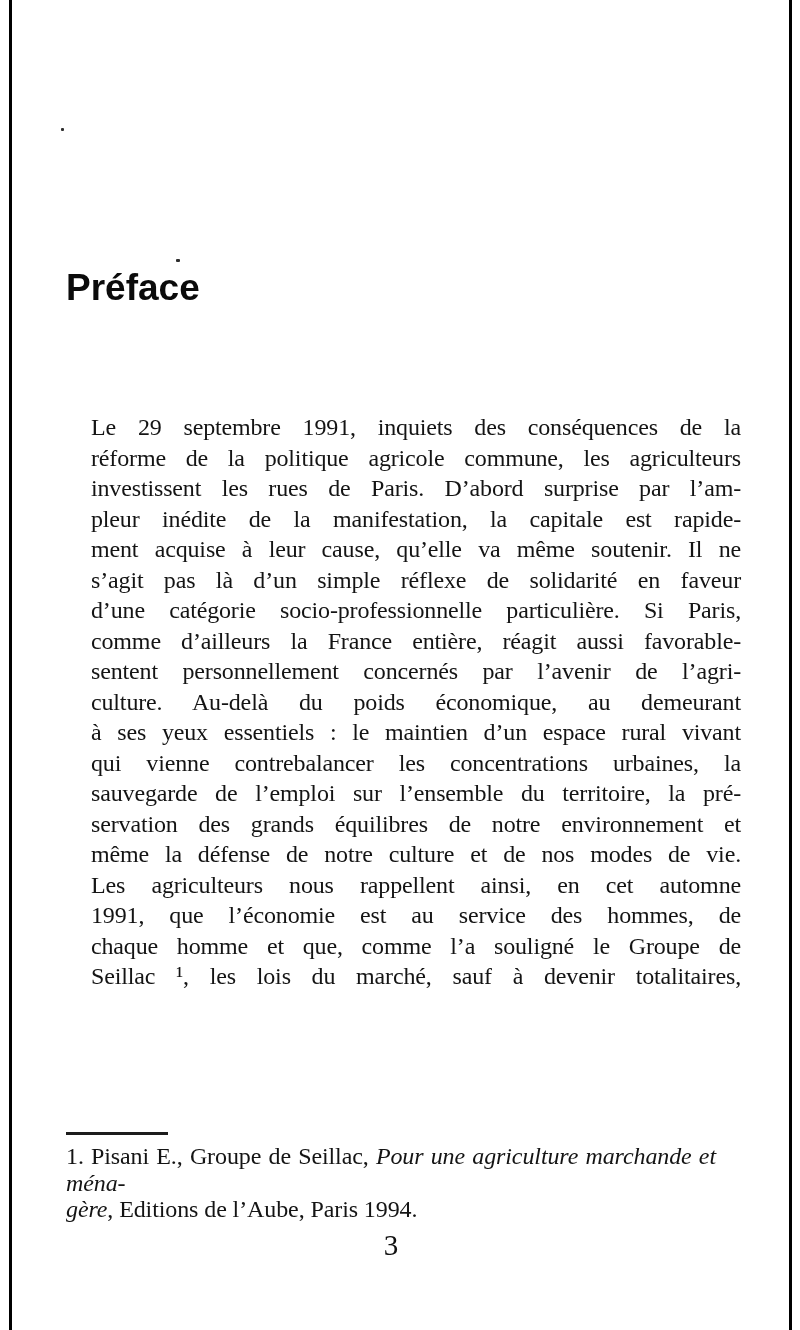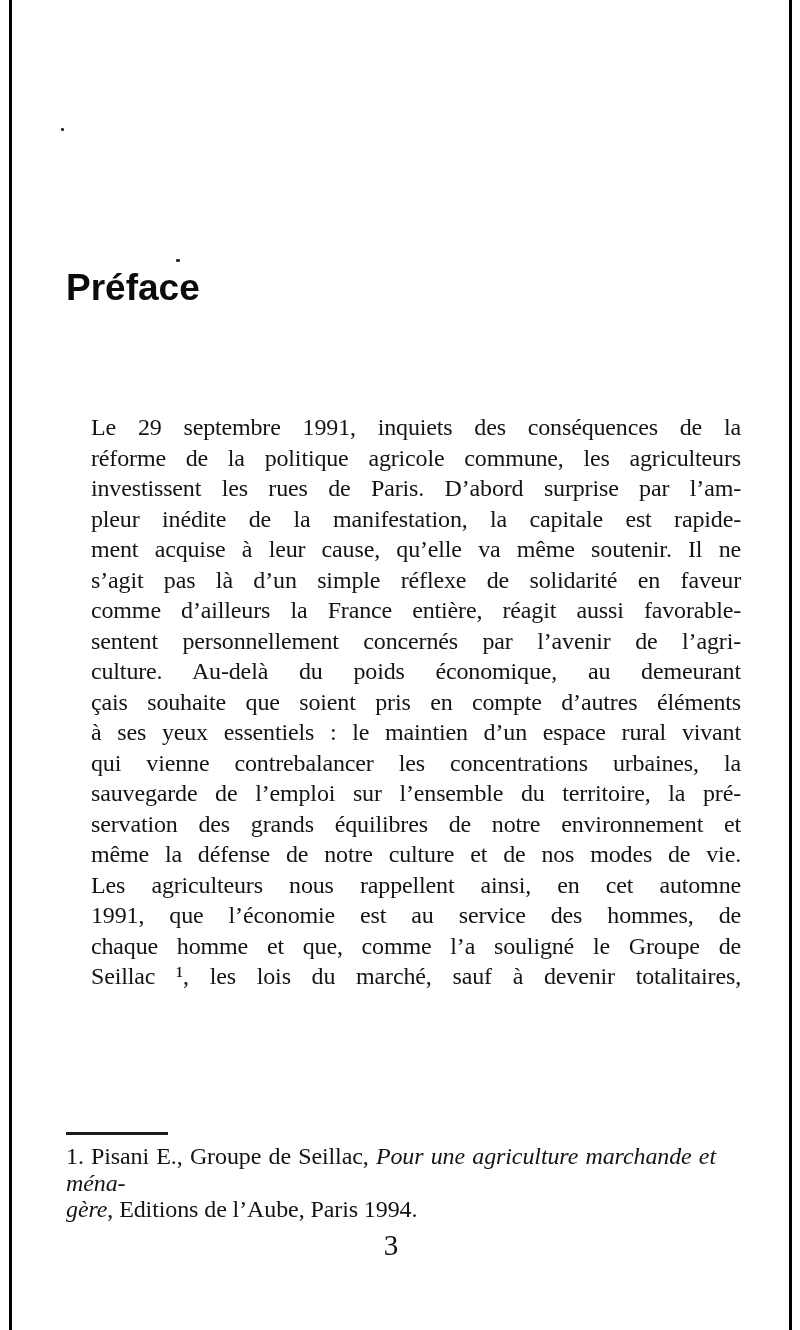--- a/index.html
+++ b/index.html
@@ -105,24 +105,24 @@
 
   <h1 class="doc-title">Préface</h1>
 
   <div class="body-text">
       <div class="bline">Le 29 septembre 1991, inquiets des conséquences de la</div>
       <div class="bline">réforme de la politique agricole commune, les agriculteurs</div>
       <div class="bline">investissent les rues de Paris. D’abord surprise par l’am-</div>
       <div class="bline">pleur inédite de la manifestation, la capitale est rapide-</div>
       <div class="bline">ment acquise à leur cause, qu’elle va même soutenir. Il ne</div>
       <div class="bline">s’agit pas là d’un simple réflexe de solidarité en faveur</div>
+      <div class="bline">d’une catégorie socio-professionnelle particulière. Si Paris,</div>
       <div class="bline">comme d’ailleurs la France entière, réagit aussi favorable-</div>
       <div class="bline">sentent personnellement concernés par l’avenir de l’agri-</div>
       <div class="bline">culture. Au-delà du poids économique, au demeurant</div>
-      <div class="bline">çais souhaite que soient pris en compte d’autres éléments</div>
       <div class="bline">à ses yeux essentiels : le maintien d’un espace rural vivant</div>
       <div class="bline">qui vienne contrebalancer les concentrations urbaines, la</div>
       <div class="bline">sauvegarde de l’emploi sur l’ensemble du territoire, la pré-</div>
       <div class="bline">servation des grands équilibres de notre environnement et</div>
       <div class="bline">même la défense de notre culture et de nos modes de vie.</div>
       <div class="bline">Les agriculteurs nous rappellent ainsi, en cet automne</div>
       <div class="bline">1991, que l’économie est au service des hommes, de</div>
       <div class="bline">chaque homme et que, comme l’a souligné le Groupe de</div>
       <div class="bline">Seillac ¹, les lois du marché, sauf à devenir totalitaires,</div>
     </div>

